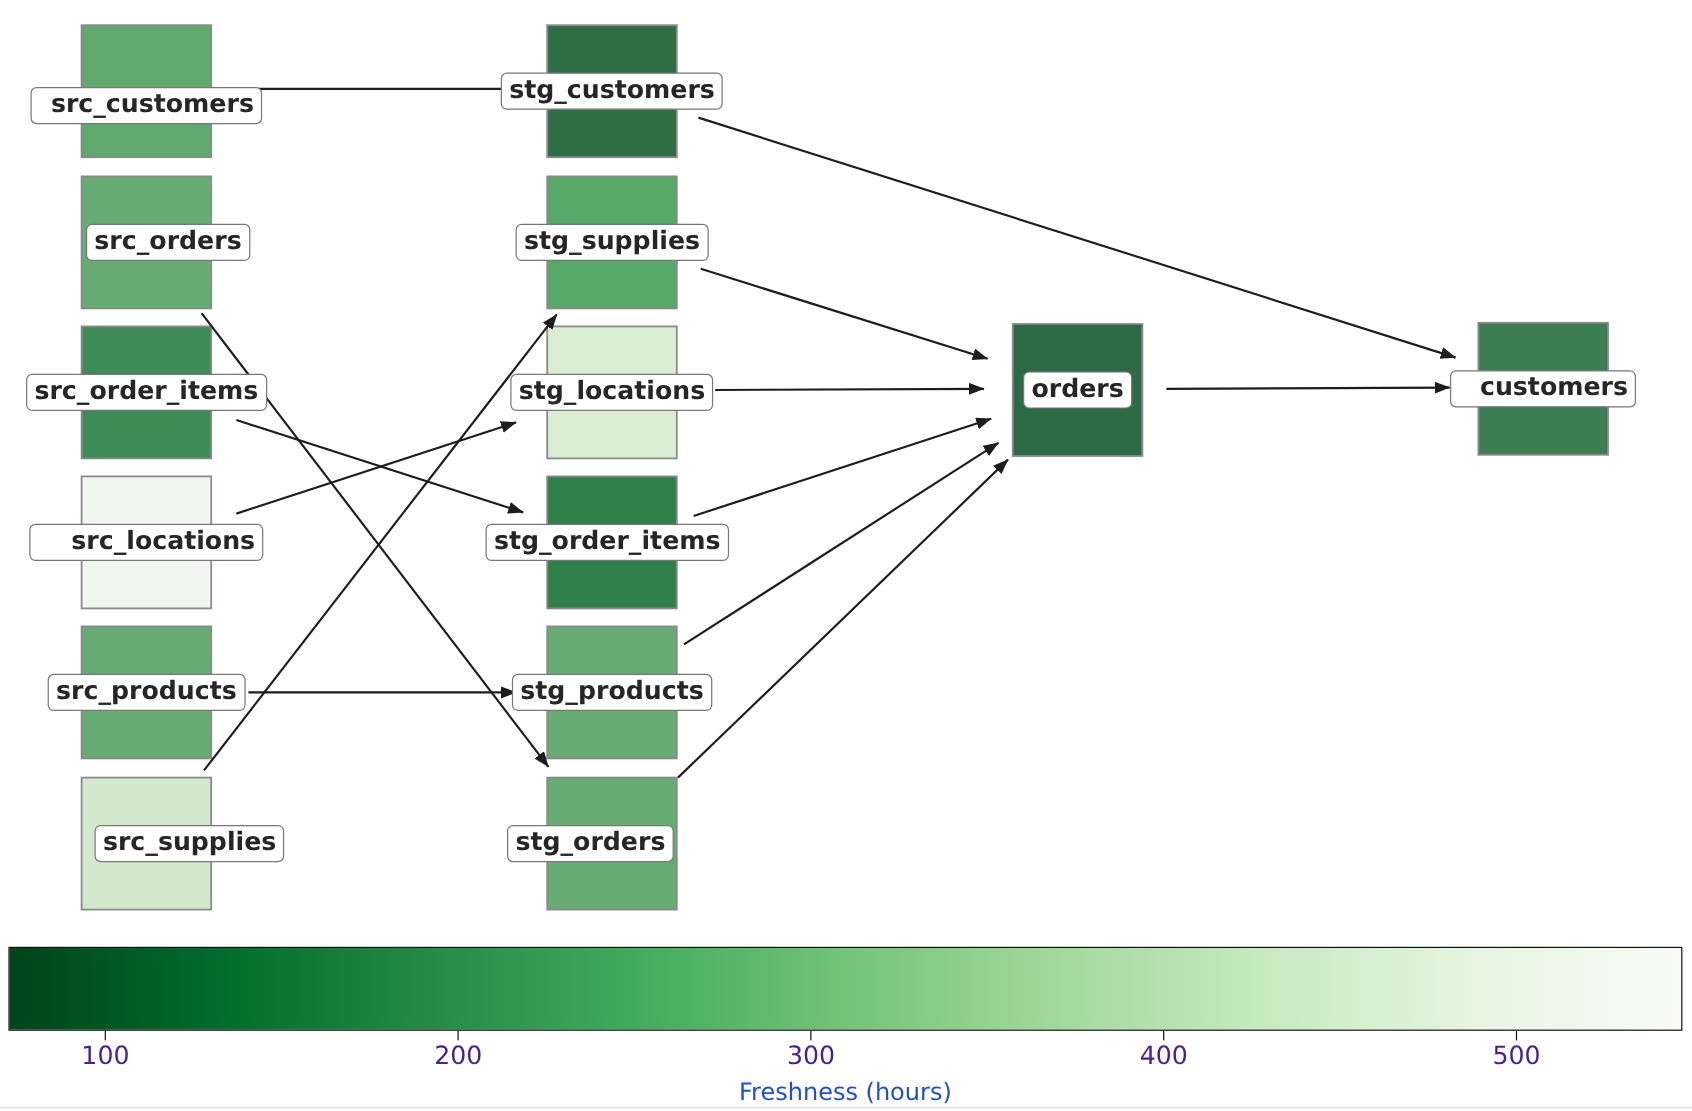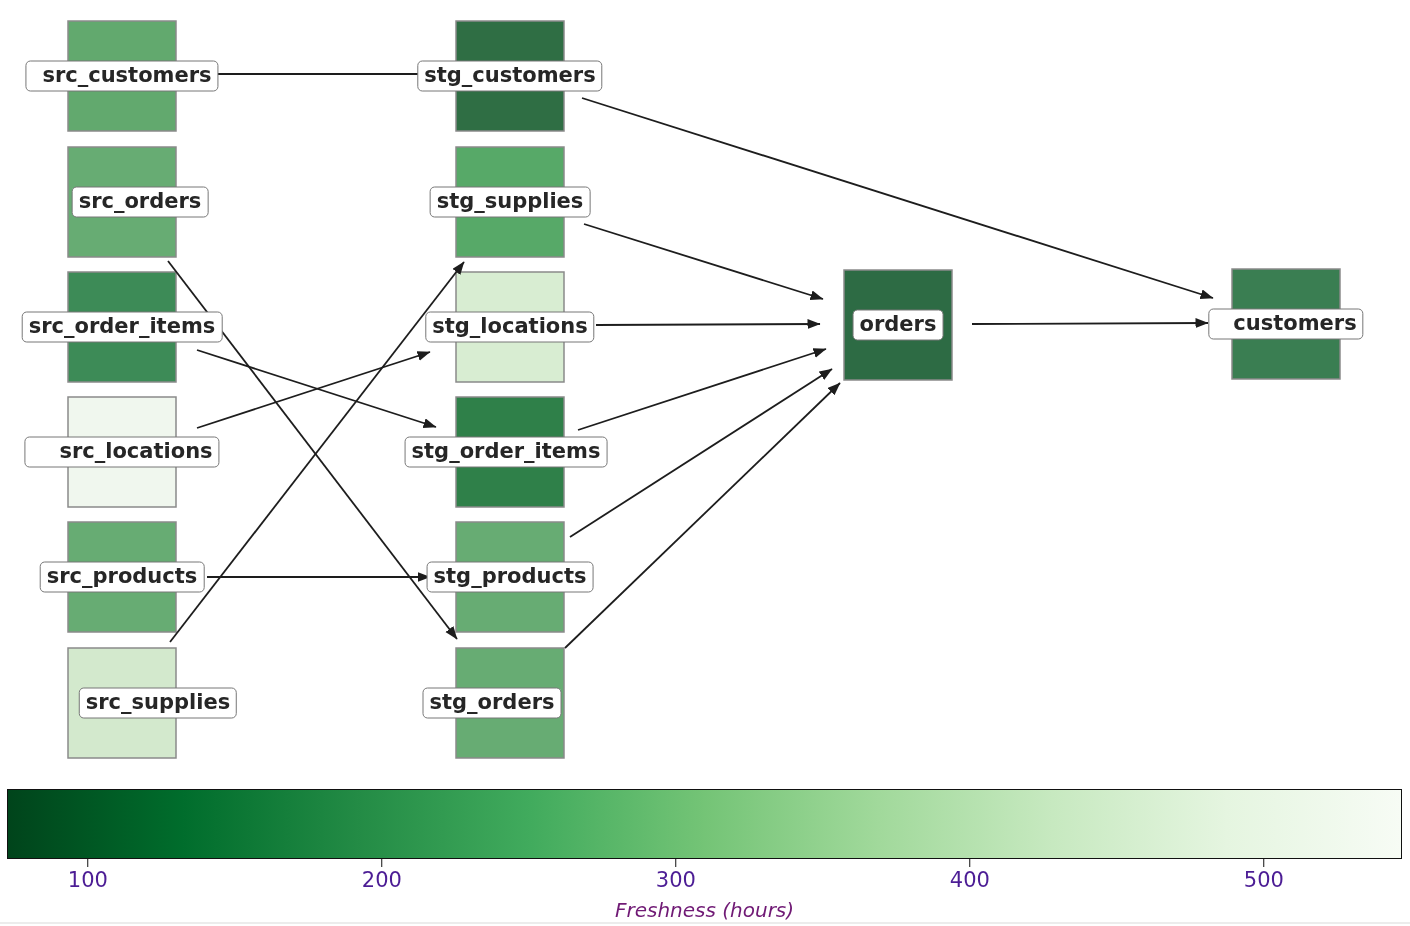--- a/index.html
+++ b/index.html
@@ -38,22 +38,21 @@
   .tick-label{
     position:absolute;
     transform:translateX(-50%);
     font-size:21px;
     color:#4c1d95;
   }
   .axis-label{
     position:absolute;
     transform:translateX(-50%);
     font-size:20px;
-    color:#701a75;
-    font-style:italic;
+    color:#1d4ed8;
   }
   .bottom-line{
     position:absolute;
     left:0;width:1410px;height:2px;
     background:#ececec;
   }
 </style>
 </head>
 <body>
 
@@ -100,21 +99,21 @@
       <div class="tick-label" style="left: 381.842px; top: 868px;">200</div>
       <div class="tick-mark" style="left: 675.836px; top: 859px;"></div>
       <div class="tick-label" style="left: 675.836px; top: 868px;">300</div>
       <div class="tick-mark" style="left: 969.829px; top: 859px;"></div>
       <div class="tick-label" style="left: 969.829px; top: 868px;">400</div>
       <div class="tick-mark" style="left: 1263.82px; top: 859px;"></div>
       <div class="tick-label" style="left: 1263.82px; top: 868px;">500</div>
     </div>
   <div class="axis-label" style="left: 704.5px; top: 898px;">Freshness (hours)</div>
   <div class="bottom-line" style="top: 922px;"></div>
-<div class="node-label" style="left: 122px; top: 76px; padding-left: 16px;">src_customers</div>
+<div class="node-label" style="left: 122px; top: 88px; padding-left: 16px;">src_customers</div>
     <div class="node-label" style="left: 122px; top: 202px; margin-left: 18px;">src_orders</div>
     <div class="node-label" style="left: 122px; top: 327px;">src_order_items</div>
     <div class="node-label" style="left: 122px; top: 452px; padding-left: 34px;">src_locations</div>
     <div class="node-label" style="left: 122px; top: 577px;">src_products</div>
     <div class="node-label" style="left: 122px; top: 703px; margin-left: 36px;">src_supplies</div>
     <div class="node-label" style="left: 510px; top: 76px;">stg_customers</div>
     <div class="node-label" style="left: 510px; top: 202px;">stg_supplies</div>
     <div class="node-label" style="left: 510px; top: 327px;">stg_locations</div>
     <div class="node-label" style="left: 506px; top: 452px; text-align: right;">stg_order_items</div>
     <div class="node-label" style="left: 510px; top: 577px;">stg_products</div>

